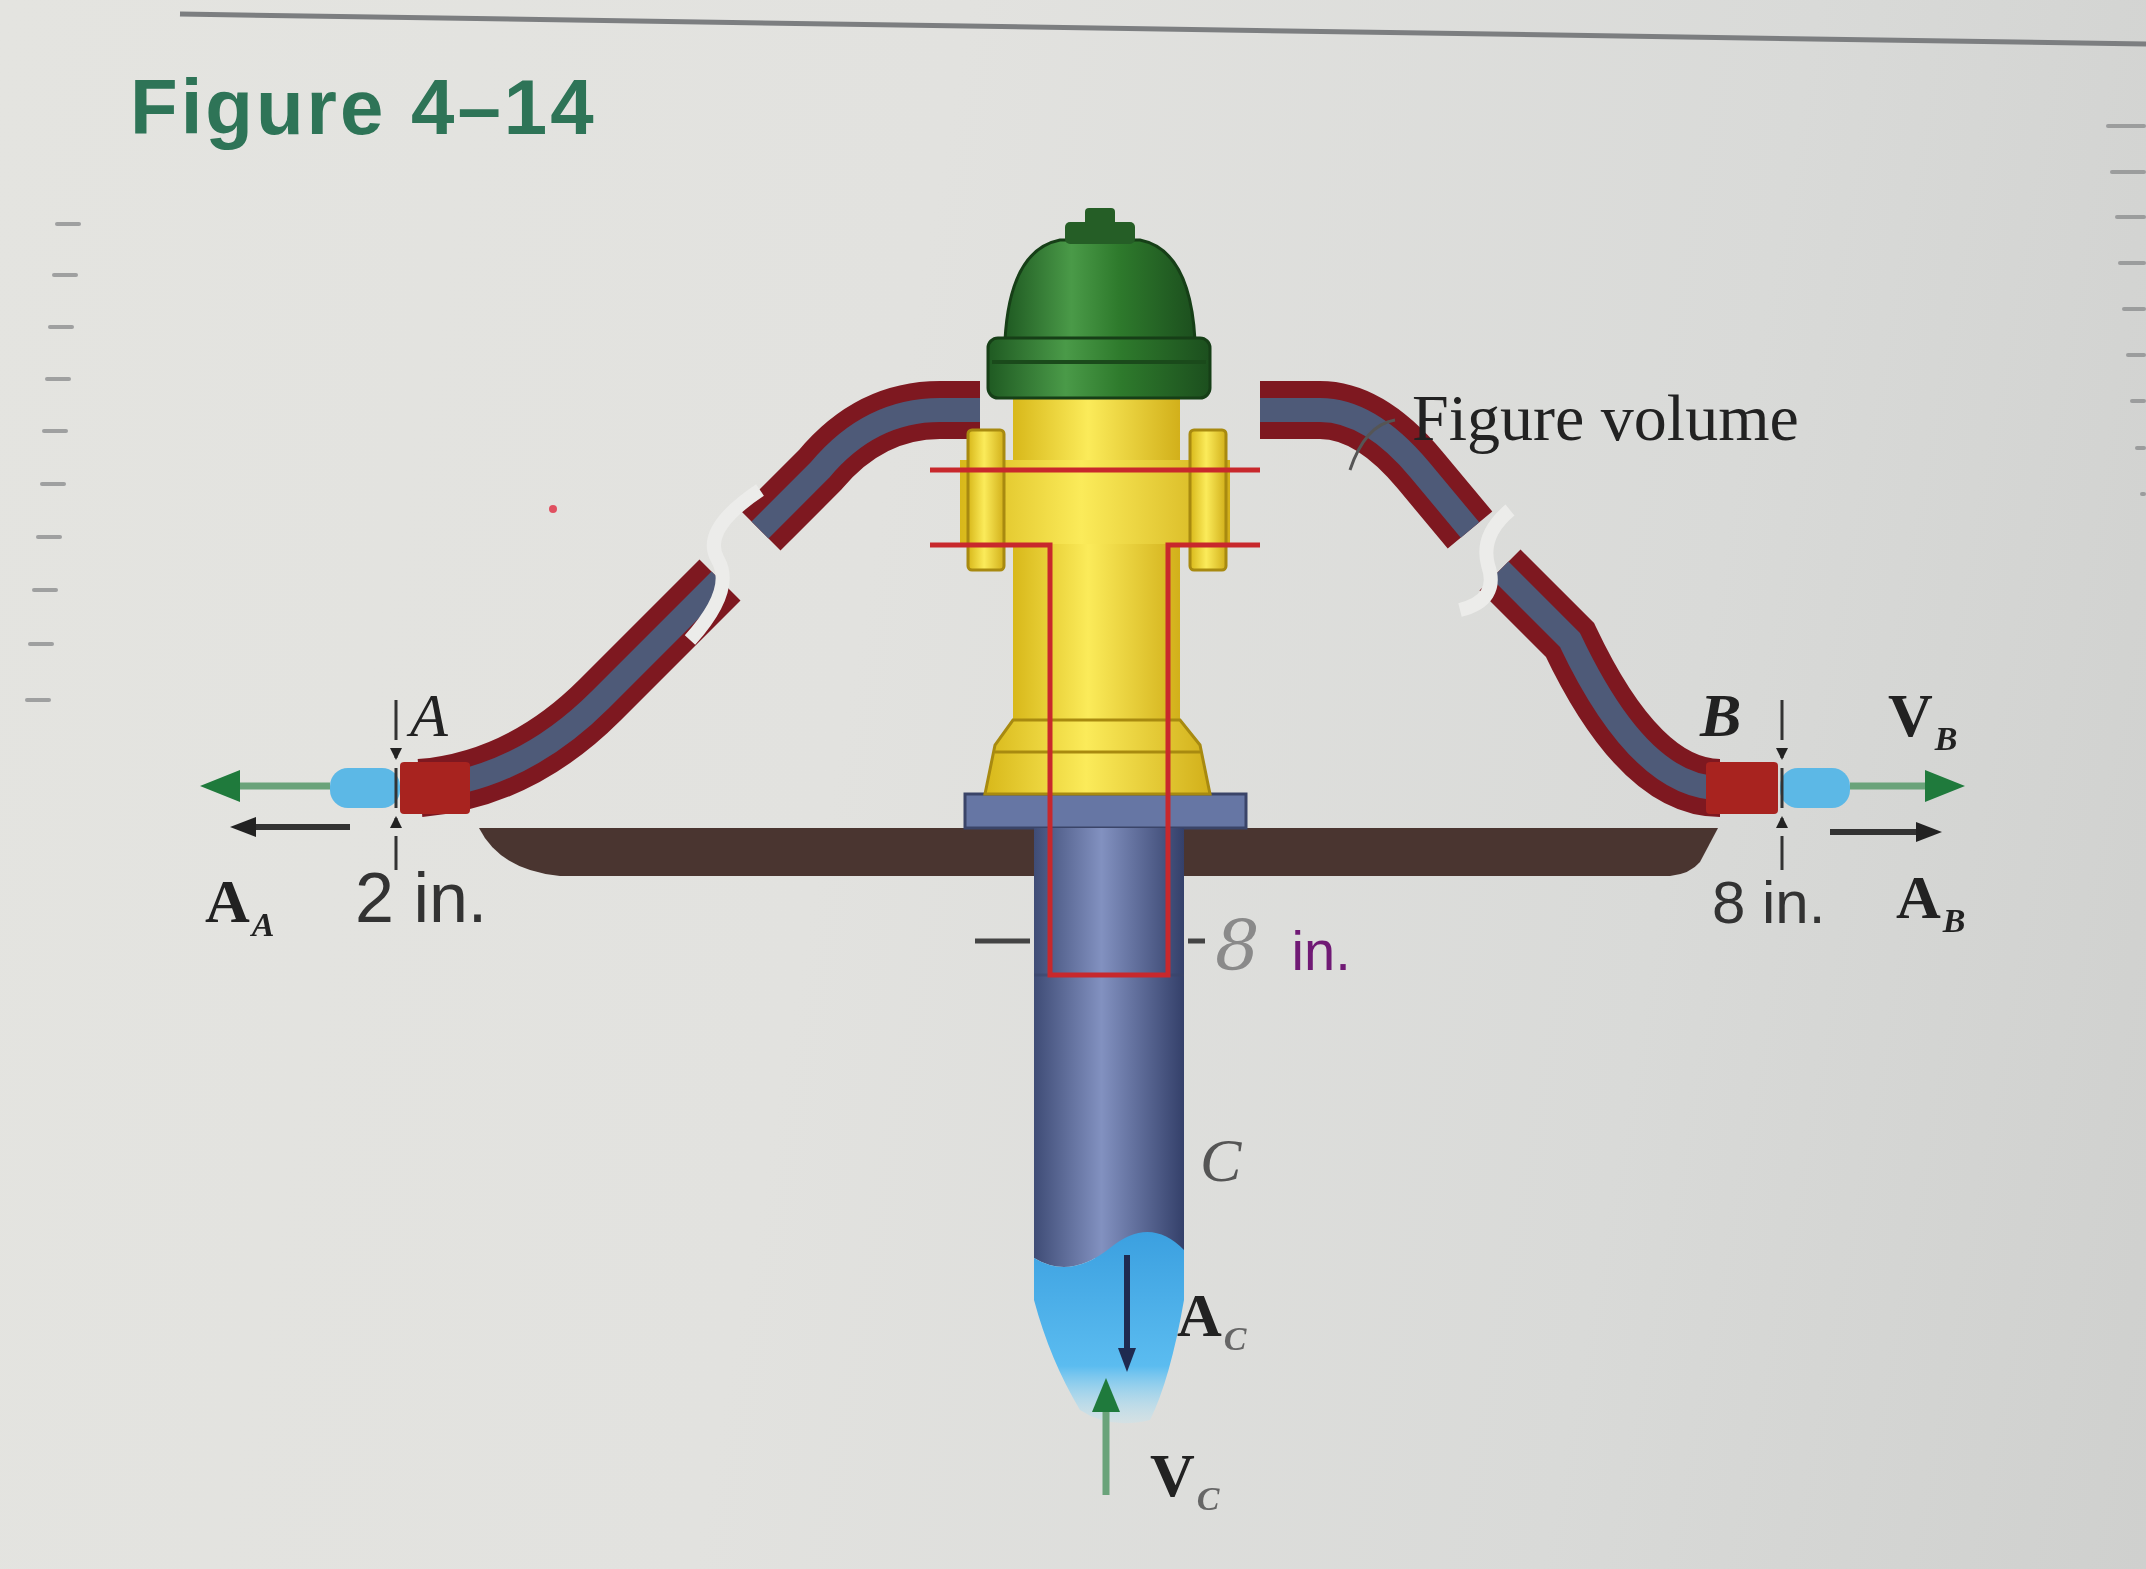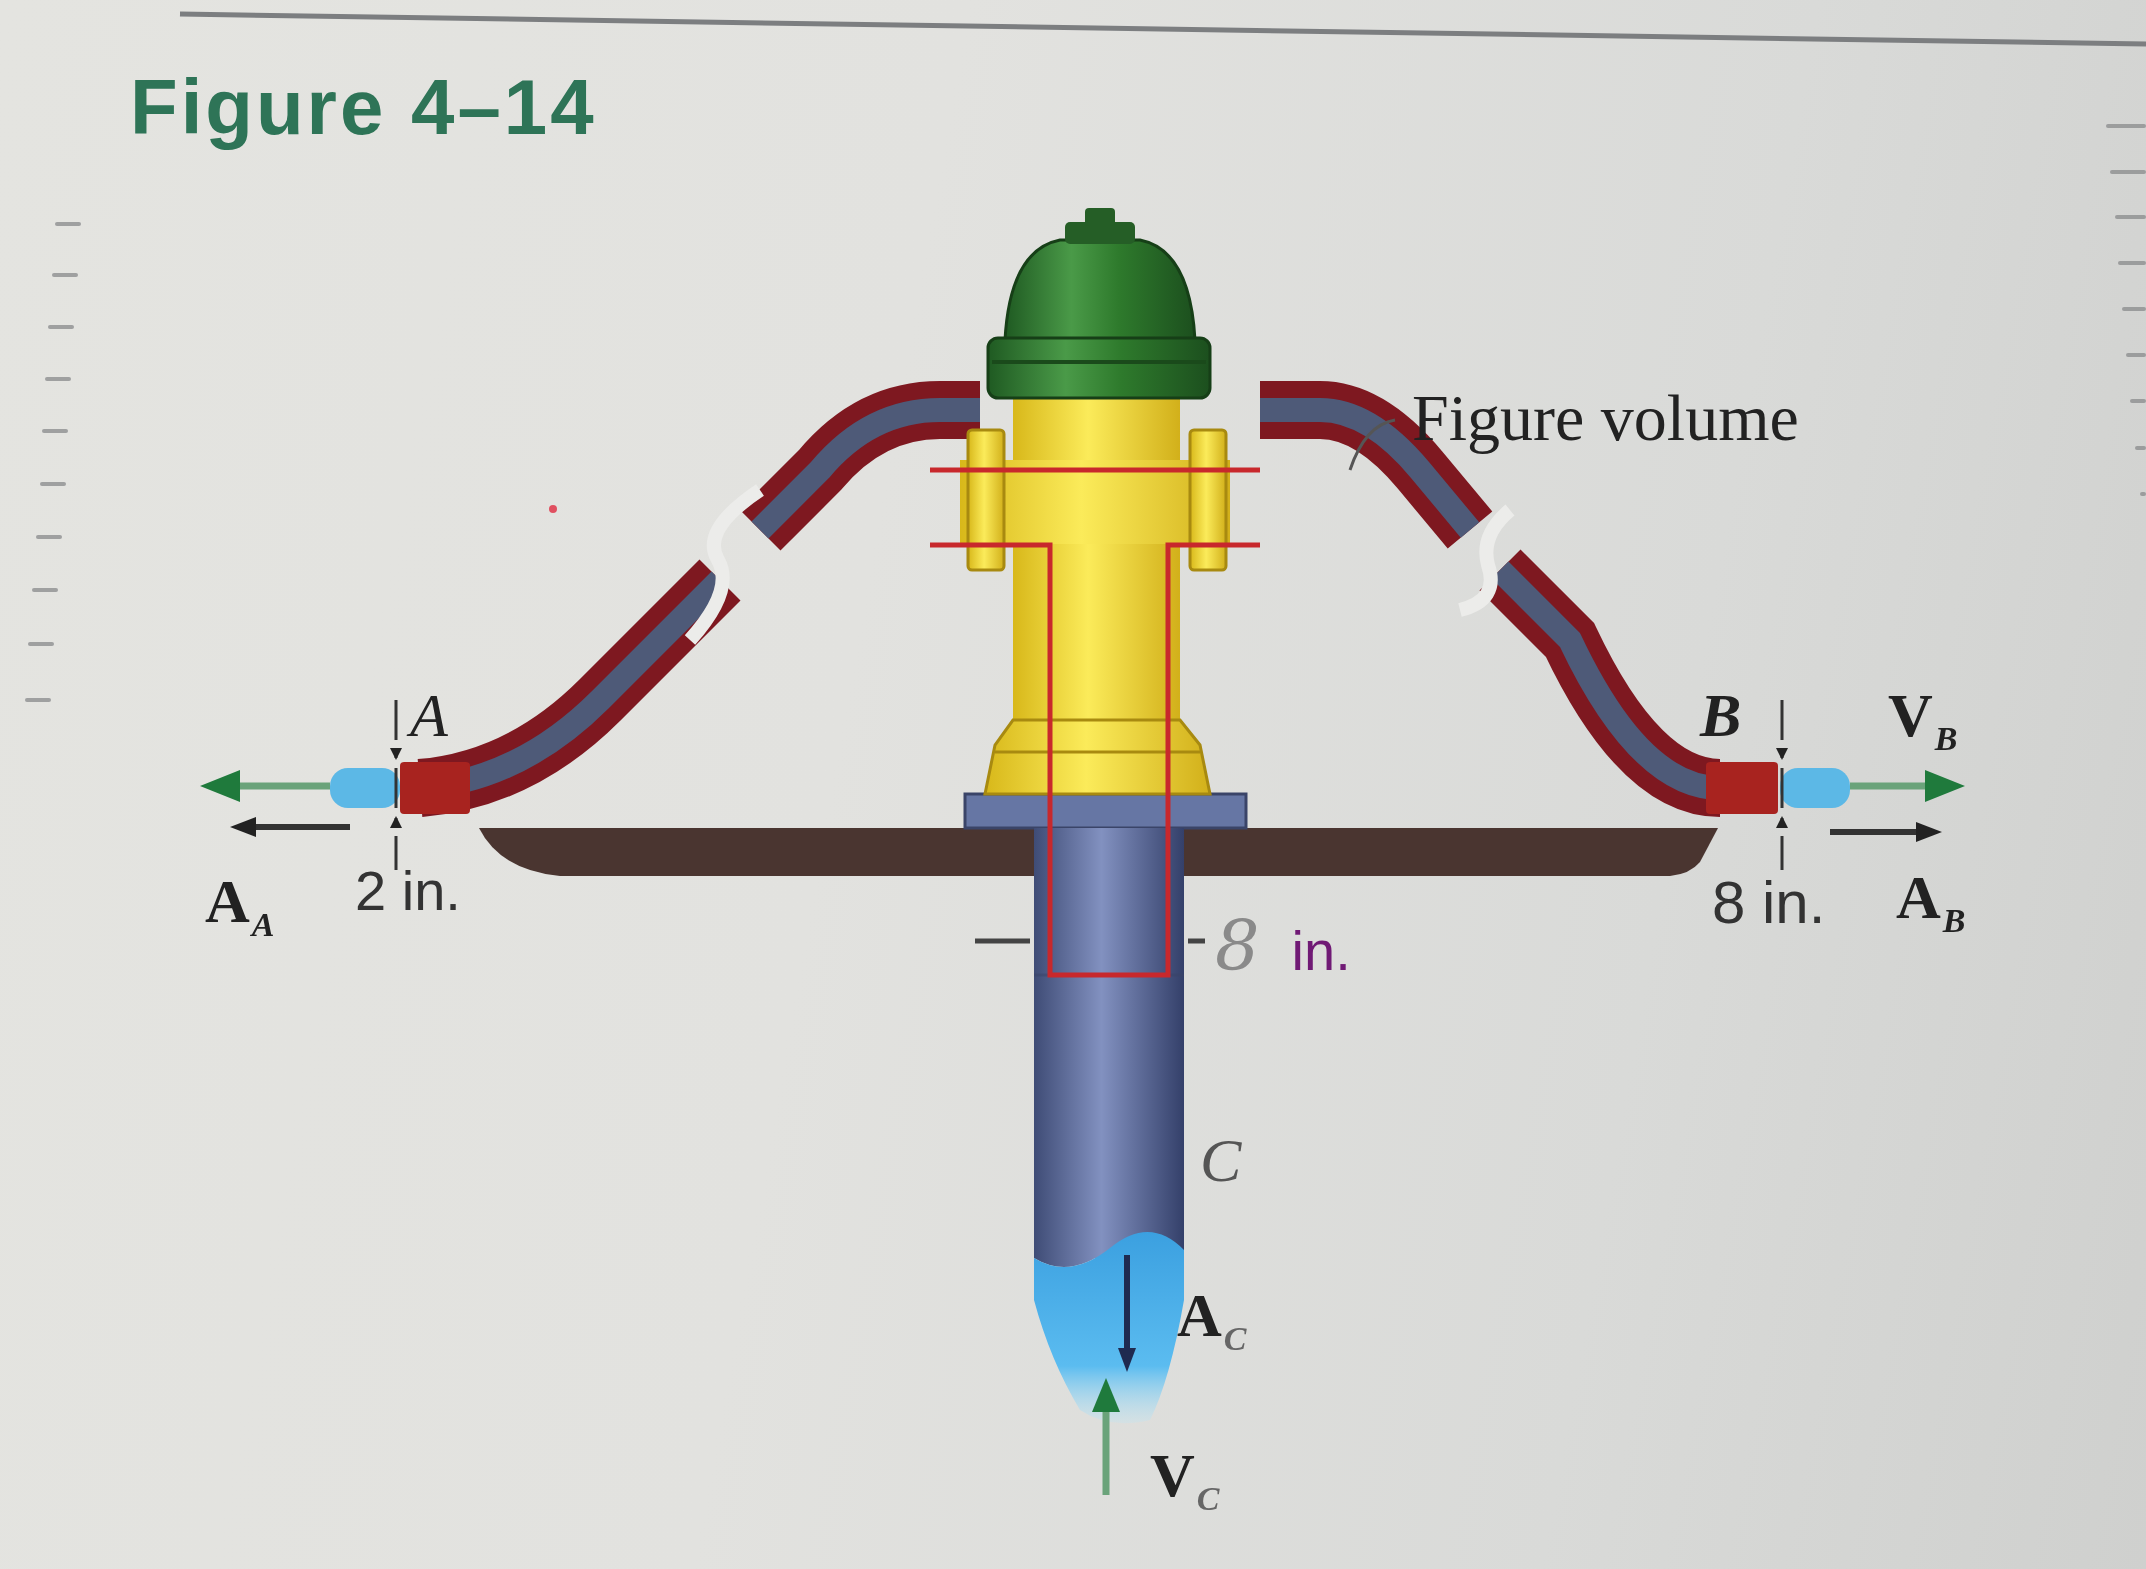--- a/index.html
+++ b/index.html
@@ -172,21 +172,21 @@
 
   <circle cx="553" cy="509" r="4" fill="#e05060"></circle>
 </svg>
 
 <div class="abs lbl" style="left:1412px;top:380px;font-size:66px;">Figure volume</div>
 
 <div class="abs lbl lbl-ital" style="left:410px;top:680px;">A</div>
 <div class="abs lbl lbl-bold" style="left:205px;top:866px;">
   <span>A</span><span class="sub">A</span>
 </div>
-<div class="abs lbl" style="left:355px;top:858px;font-family:'Liberation Sans',sans-serif;font-size:56px;color:#333;">2 in.</div>
+<div class="abs lbl" style="left:355px;top:858px;font-family:'Liberation Sans',sans-serif;font-size:70px;color:#333;">2 in.</div>
 
 <div class="abs lbl lbl-ital lbl-bold" style="left:1700px;top:680px;">B</div>
 <div class="abs lbl lbl-bold" style="left:1888px;top:680px;text-align:right;">
   <span>V</span><span class="sub">B</span>
 </div>
 <div class="abs lbl" style="left:1712px;top:868px;font-family:'Liberation Sans',sans-serif;font-size:60px;color:#333;">8 in.</div>
 <div class="abs lbl lbl-bold" style="left:1896px;top:862px;">
   <span>A</span><span class="sub">B</span>
 </div>
 

